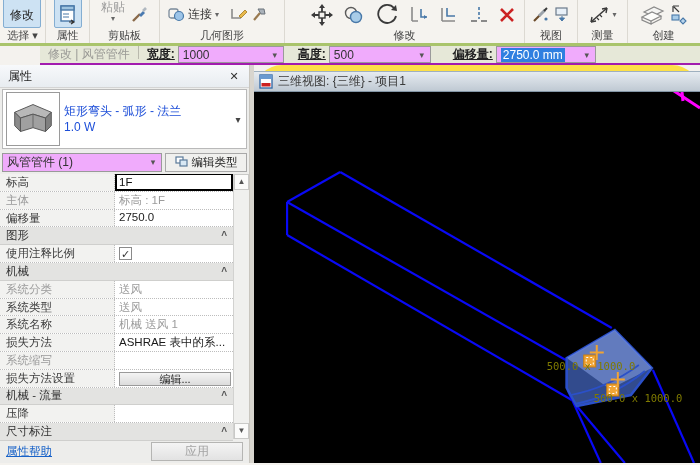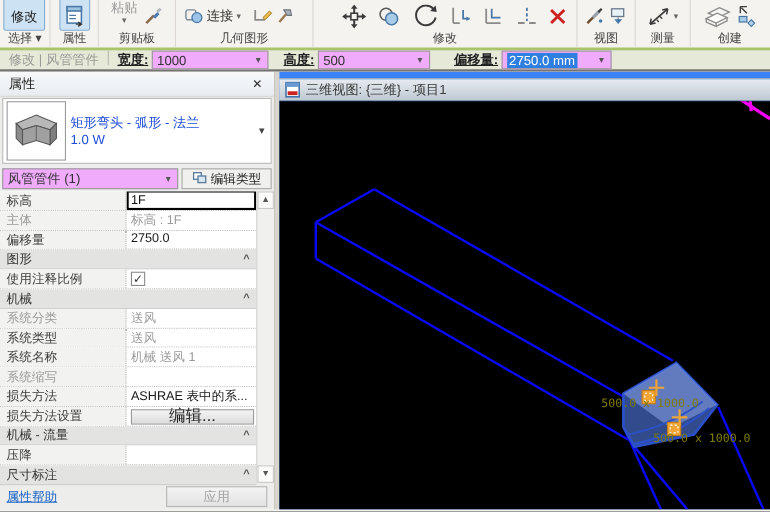--- a/index.html
+++ b/index.html
@@ -16,22 +16,22 @@
   .rpanel-label { height:14px; text-align:center; font-size:11px; color:#444; line-height:13px; white-space:nowrap; }
   .hl-btn { background:#cde2f3; border:1px solid #84aed2; border-radius:2px; }
   .modify-btn { width:38px; height:34px; margin-top:-8px; font-size:12px; color:#222;
     display:flex; align-items:flex-end; justify-content:center; padding-bottom:3px; }
   .prop-btn { width:28px; height:34px; margin-top:-8px; display:flex; align-items:flex-end; justify-content:center; padding-bottom:2px;}
   .graytxt { color:#9a9a9a; }
   .smalldrop { font-size:8px; color:#666; }
   .paste-col { display:flex; flex-direction:column; align-items:center; line-height:11px; margin-top:-4px;}
   .green-line { height:3px; background:#a9c46b; }
   
-  .options-bar { position:relative; height:19px; background:#e6e8d8; border-bottom:2px solid #737373;
-    display:flex; align-items:flex-start; font-size:12px; }
+  .options-bar { position:relative; height:19px; background:#e6e8d8; border-bottom:2px solid #a21caf;
+    display:flex; align-items:flex-start; font-size:12px;margin-left:40px; }
   .ob-context { color:#9a9a96; margin-left:8px; white-space:nowrap; }
   .ob-sep { width:1px; height:13px; background:#b9b9ad; margin:0 8px; }
   .ob-label { color:#222; font-weight:bold; font-size:12px; margin-right:3px; white-space:nowrap;text-decoration:underline; }
   .combo { background:#f0abfc; border:1px solid #9a9a9a; height:17px; display:flex; align-items:center;
     font-size:12px; padding-left:4px; position:relative; }
   .combo .val { flex:1; white-space:nowrap; overflow:hidden; }
   .combo .caret { width:16px; text-align:center; color:#555; font-size:9px; }
   .sel-text { background:#2f7fe0; color:#fff; padding:0 2px; }
   
   .main { display:flex; height:398px; }
@@ -60,32 +60,32 @@
   .plabel.gray { color:#9b9b9b; }
   .psection { height:17.8px; background:#e3e3e1; border-bottom:1px solid #cfcfcd; display:flex;
     align-items:center; padding:0 6px; font-size:11.5px; color:#333; }
   .psection .sec-name { flex:1; }
   .chev { font-size:10px; color:#555; font-weight:bold; }
   .pinput-focus { position:absolute; left:0; top:-1px; right:0; height:18px; border:2px solid #000;
     background:#fff; font-size:11.5px; padding:0 2px; font-family:inherit; color:#111; }
   .cbx { width:13px; height:13px; border:1px solid #8a8a8a; background:#fff; font-size:11px; line-height:12px;
     text-align:center; color:#333; margin-top:1px; }
   .mini-btn { width:100%; height:14px; margin-top:1px; background:linear-gradient(#f4f4f4,#dcdcdc);
-    border:1px solid #9a9a9a; font-size:15px; color:#222; text-align:center; line-height:12px; }
+    border:1px solid #9a9a9a; font-size:11px; color:#222; text-align:center; line-height:12px; }
   .vscroll { position:absolute; right:0; top:0; bottom:0; width:16px; background:#f0f0ee; border-left:1px solid #d2d2d0; }
   .varrow { height:16px; background:#fbfbfa; border:1px solid #c9c9c7; text-align:center; font-size:8px;
     color:#555; line-height:14px; }
   .varrow.down { position:absolute; bottom:0; left:0; right:0; }
   .props-bottom { height:24px; display:flex; align-items:center; padding:0 6px; background:#ededeb; }
   .help-link { color:#1862c8; text-decoration:underline; font-size:11.5px; flex:1; }
   .apply-btn { width:92px; height:19px; background:linear-gradient(#f4f4f4,#e2e2e2); border:1px solid #b5b5b3;
     color:#a3a3a3; font-size:12px; text-align:center; line-height:17px; }
   
   .splitter { width:4px; background:#d8d5ce; }
-  .viewport { flex:1; display:flex; flex-direction:column; background:#3b82f6; }
+  .viewport { flex:1; display:flex; flex-direction:column; background:#fde047;border-radius:28px; }
   .view-titlebar { height:21px; margin-top:6px; background:linear-gradient(#e6ebf0,#bfc9d3);
     border-top:1px solid #9fb0bf; border-bottom:1px solid #8496a6; display:flex; align-items:center;
     padding:0 5px; gap:5px; font-size:12px; color:#3a3a3a; }
   .view-canvas { display:block; flex:1; background:#000; }
   svg text.dimlabel { font-family:"DejaVu Sans Mono","Liberation Mono",monospace; font-size:10.5px; fill:#7f7a00; }
 </style>
 </head>
 <body>
 
 <div class="app">
@@ -321,26 +321,26 @@
           </div>
           <div class="prow">
             <div class="plabel">系统类型</div>
             <div class="pvalue gray">送风</div>
           </div>
           <div class="prow">
             <div class="plabel">系统名称</div>
             <div class="pvalue gray">机械 送风 1</div>
           </div>
           <div class="prow">
+            <div class="plabel">损失方法</div>
+            <div class="pvalue">ASHRAE 表中的系...</div>
+          </div>
+          <div class="prow">
             <div class="plabel gray">系统缩写</div>
             <div class="pvalue"></div>
-          </div>
-          <div class="prow">
-            <div class="plabel">损失方法</div>
-            <div class="pvalue">ASHRAE 表中的系...</div>
           </div>
           <div class="prow">
             <div class="plabel">损失方法设置</div>
             <div class="pvalue">
                 <div class="mini-btn">编辑...</div>
               </div>
           </div>
           <div class="psection">
             <span class="sec-name">机械 - 流量</span>
             <span class="chev">^</span>

